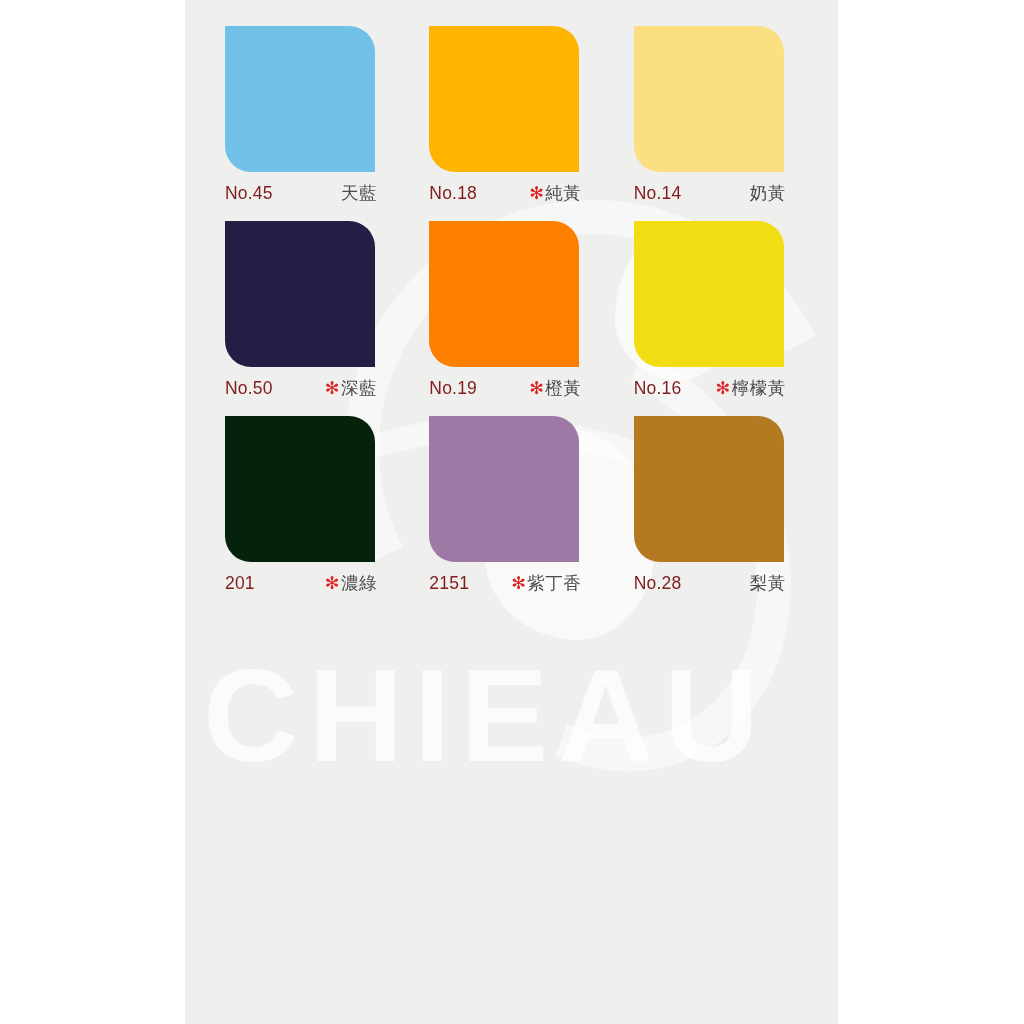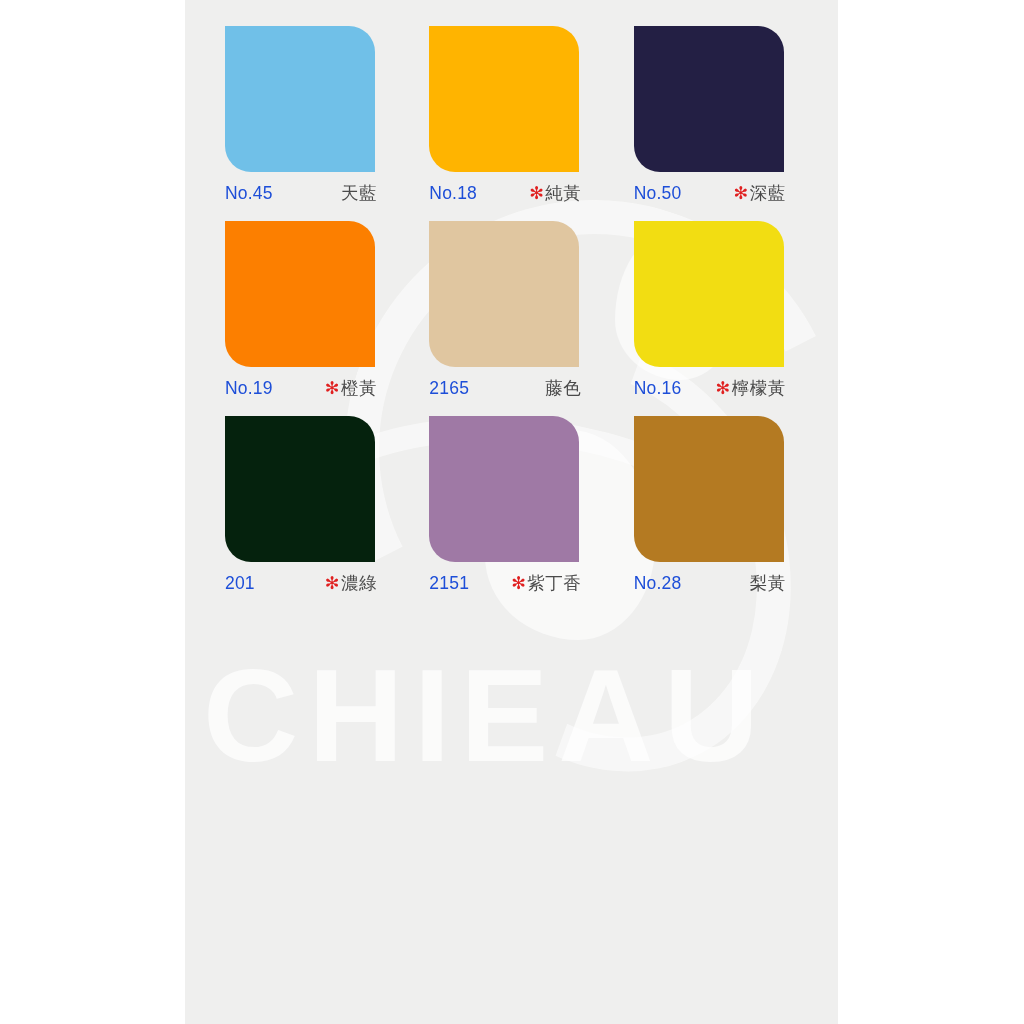--- a/index.html
+++ b/index.html
@@ -111,21 +111,21 @@
     width: 152px;
     margin-top: 9px;
     display: flex;
     align-items: baseline;
     justify-content: space-between;
     white-space: nowrap;
   }
 
   .code {
     font-size: 17.5px;
-    color: #1d4ed8;
+    color: #7f1d1d;
     letter-spacing: 0.2px;
     font-family: "Liberation Sans", "DejaVu Sans", sans-serif;
   }
 
   .namewrap {
     font-size: 17.5px;
     color: #4a4a4a;
     font-family: "DejaVu Sans", "Liberation Sans", sans-serif;
     letter-spacing: 0.5px;
   }
@@ -161,41 +161,41 @@
         </div>
       </div>
       <div class="cell">
         <div class="swatch" style="background: rgb(255, 180, 0);"></div>
         <div class="caption">
           <span class="code">No.18</span>
           <span class="namewrap"><span class="star">✻</span><span>純黃</span></span>
         </div>
       </div>
       <div class="cell">
+        <div class="swatch" style="background: rgb(251, 223, 129);"></div>
+        <div class="caption">
+          <span class="code">No.14</span>
+          <span class="namewrap"><span>奶黃</span></span>
+        </div>
+      </div>
+      <div class="cell">
         <div class="swatch" style="background: rgb(35, 31, 68);"></div>
         <div class="caption">
           <span class="code">No.50</span>
           <span class="namewrap"><span class="star">✻</span><span>深藍</span></span>
         </div>
       </div>
       <div class="cell">
         <div class="swatch" style="background: rgb(252, 127, 0);"></div>
         <div class="caption">
           <span class="code">No.19</span>
           <span class="namewrap"><span class="star">✻</span><span>橙黃</span></span>
         </div>
       </div>
       <div class="cell">
-        <div class="swatch" style="background: rgb(224, 198, 160);"></div>
-        <div class="caption">
-          <span class="code">2165</span>
-          <span class="namewrap"><span>藤色</span></span>
-        </div>
-      </div>
-      <div class="cell">
         <div class="swatch" style="background: rgb(242, 221, 18);"></div>
         <div class="caption">
           <span class="code">No.16</span>
           <span class="namewrap"><span class="star">✻</span><span>檸檬黃</span></span>
         </div>
       </div>
       <div class="cell">
         <div class="swatch" style="background: rgb(5, 34, 13);"></div>
         <div class="caption">
           <span class="code">201</span>

